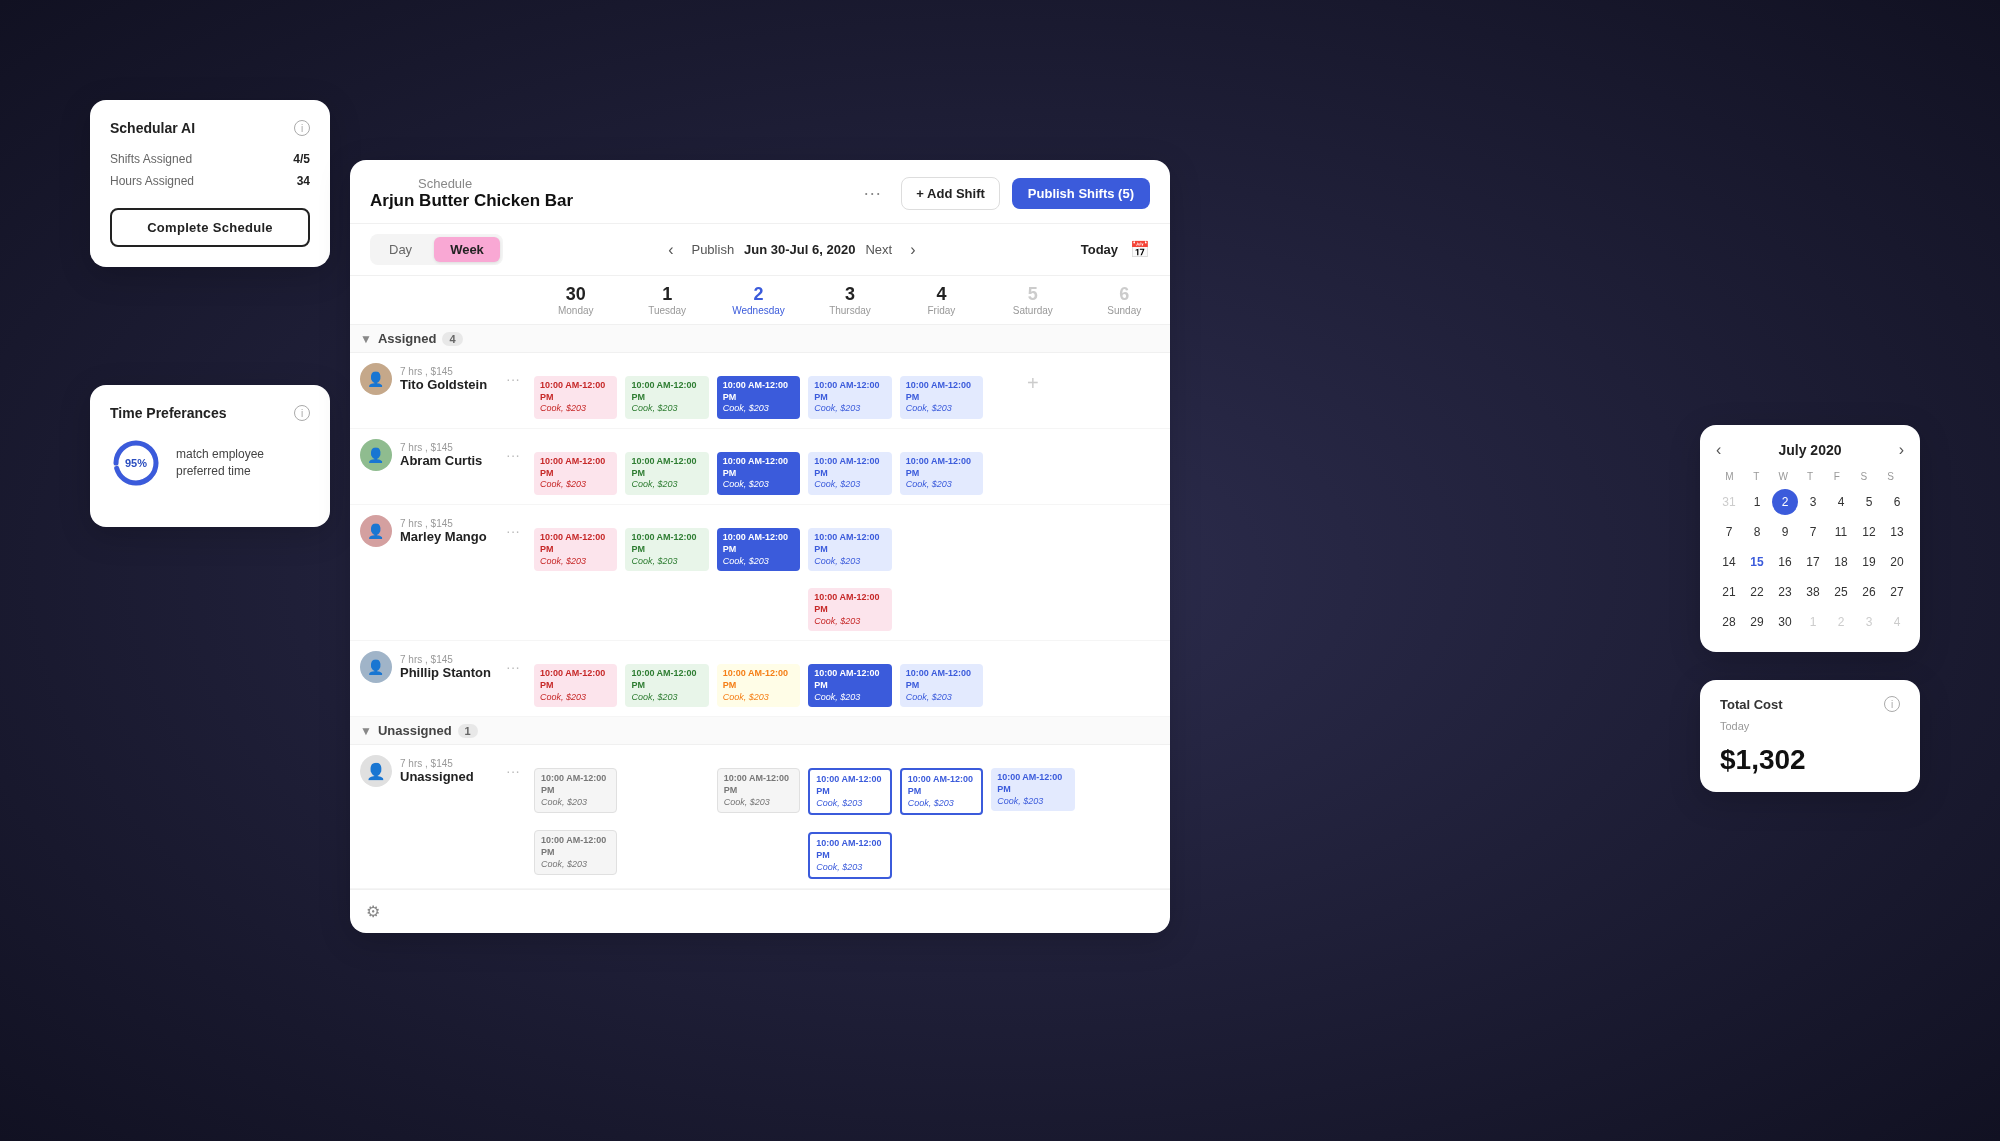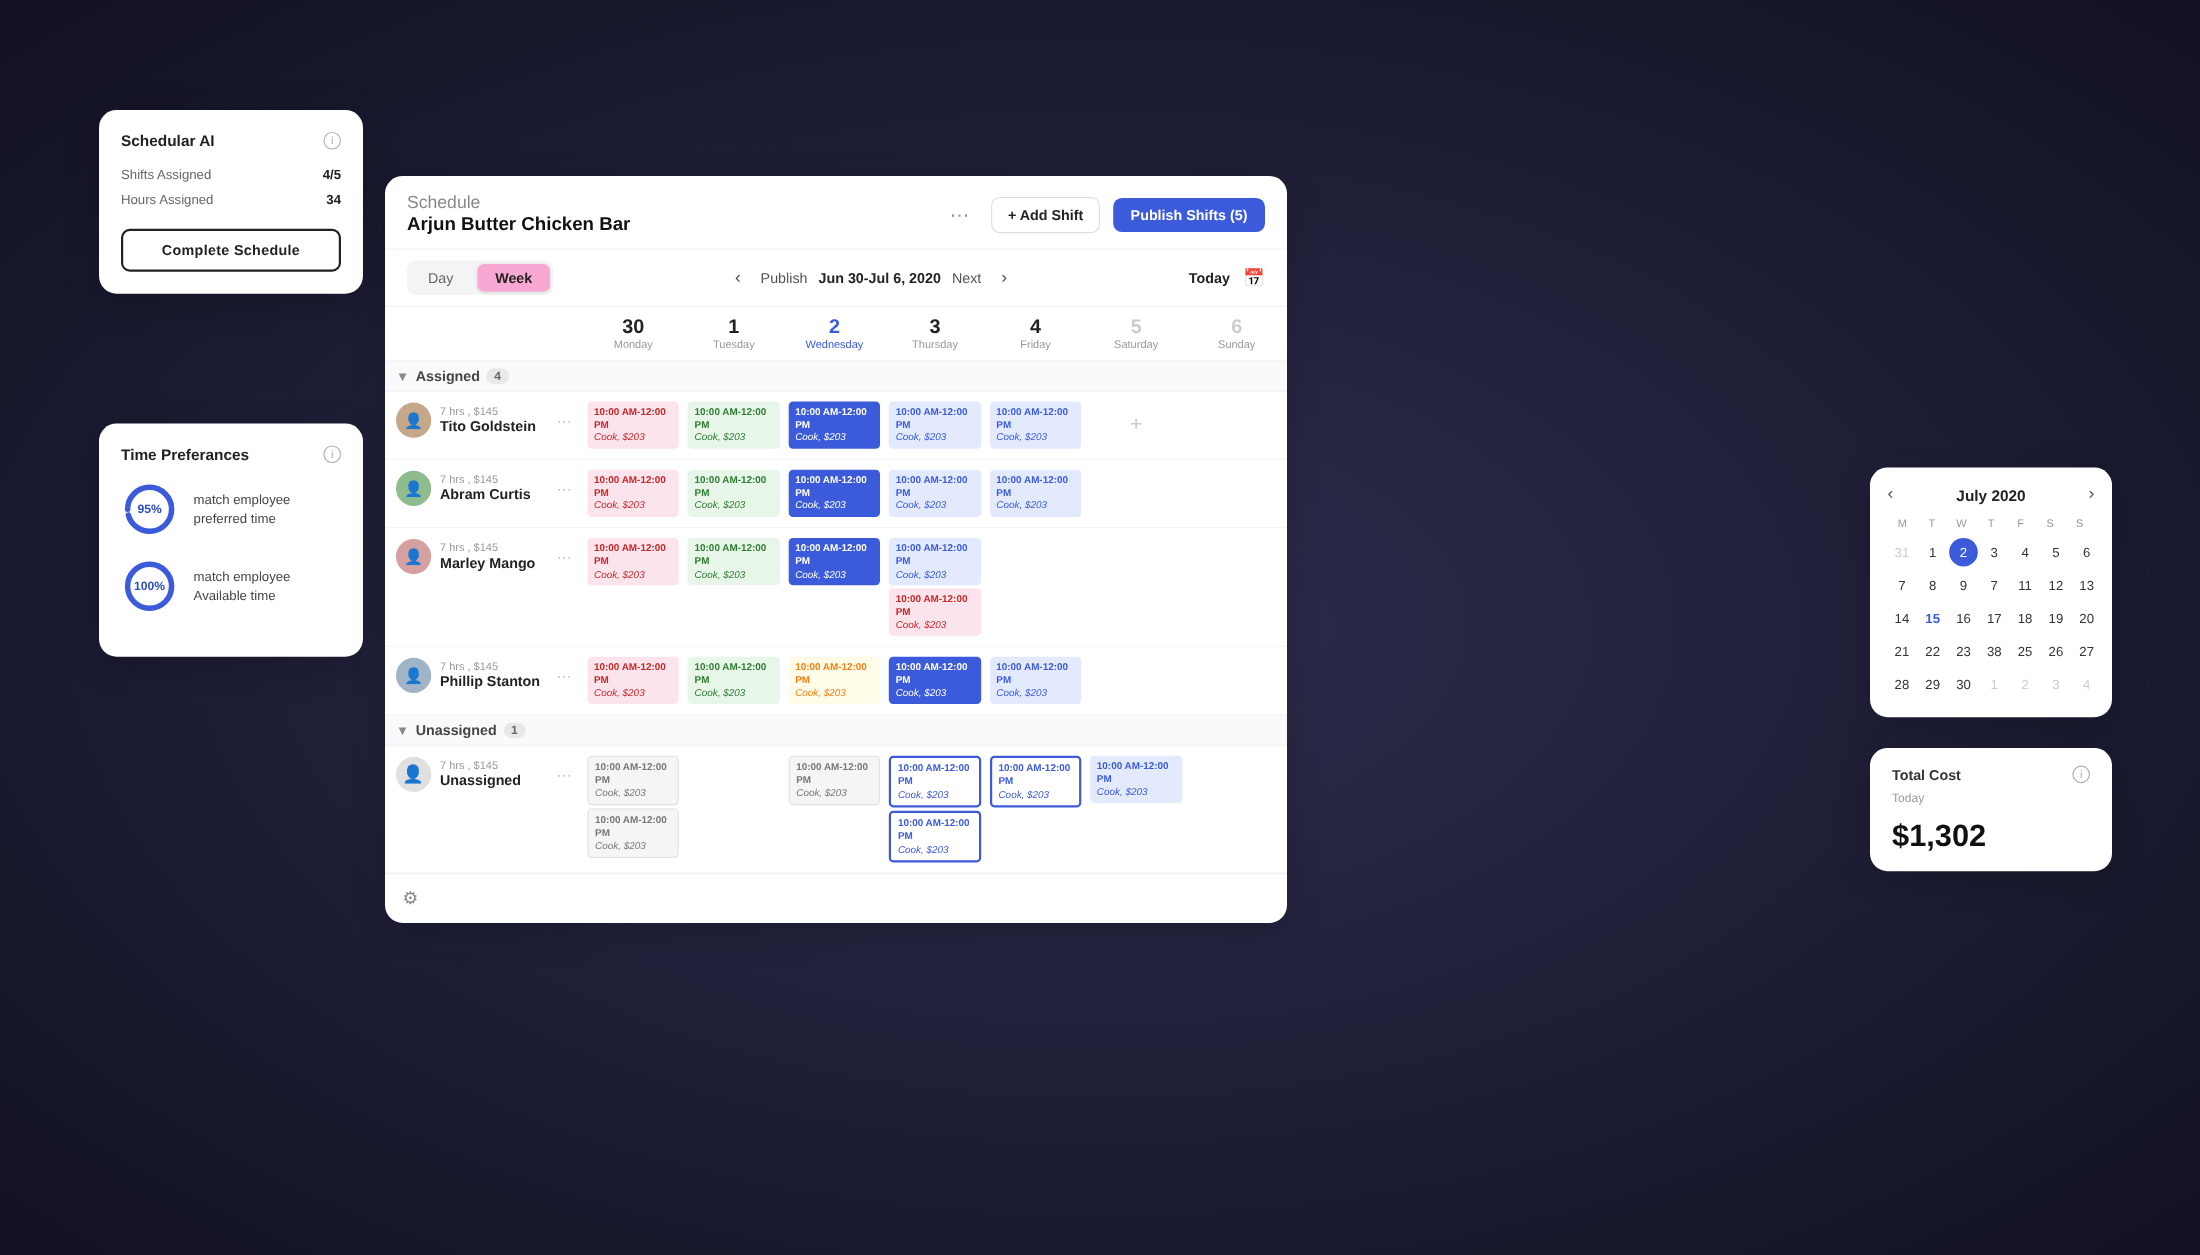--- a/index.html
+++ b/index.html
@@ -183,22 +183,23 @@
 
     .schedule-header {
       padding: 16px 20px 12px;
       border-bottom: 1px solid #f0f0f0;
       display: flex;
       align-items: center;
       justify-content: space-between;
     }
 
     .schedule-title-group .schedule-subtitle {
-      font-size: 16px;
+      font-size: 13px;
       color: #888;
+      margin-left: 48px;
     }
 
     .schedule-title-group .schedule-name {
       font-size: 17px;
       font-weight: 700;
       color: #111;
     }
 
     .header-actions {
       display: flex;
@@ -427,20 +428,21 @@
       gap: 3px;
     }
 
     .shift-tag {
       border-radius: 4px;
       padding: 4px 6px;
       font-size: 9px;
       font-weight: 600;
       line-height: 1.3;
       cursor: pointer;
+      margin-top: 14px;
     }
 
     .shift-tag .shift-time {
       display: block;
       font-weight: 700;
     }
 
     .shift-tag .shift-role {
       display: block;
       font-weight: 400;
@@ -659,30 +661,20 @@
       <div class="circle-progress">
         <svg width="52" height="52" viewBox="0 0 52 52">
           <circle cx="26" cy="26" r="20" fill="none" stroke="#e8e8e8" stroke-width="5" transform="rotate(-90 26 26)"></circle>
           <circle cx="26" cy="26" r="20" fill="none" stroke="#3b5bdb" stroke-width="5" stroke-dasharray="119.4 125.7" stroke-linecap="round" transform="rotate(-90 26 26)"></circle>
         </svg>
         <div class="circle-label">95%</div>
       </div>
       <span class="pref-text">match employee preferred time</span>
     </div>
 
-    <div class="pref-item">
-      <div class="circle-progress">
-        <svg width="52" height="52" viewBox="0 0 52 52">
-          <circle cx="26" cy="26" r="20" fill="none" stroke="#e8e8e8" stroke-width="5" transform="rotate(-90 26 26)"></circle>
-          <circle cx="26" cy="26" r="20" fill="none" stroke="#3b5bdb" stroke-width="5" stroke-dasharray="125.7 125.7" stroke-linecap="round" transform="rotate(-90 26 26)"></circle>
-        </svg>
-        <div class="circle-label">100%</div>
-      </div>
-      <span class="pref-text">match employee Available time</span>
-    </div>
   </div>
 
   <div class="panel-main">
 
     <div class="schedule-header">
       <div class="schedule-title-group">
         <div class="schedule-subtitle">Schedule</div>
         <div class="schedule-name">Arjun Butter Chicken Bar</div>
       </div>
       <div class="header-actions">

